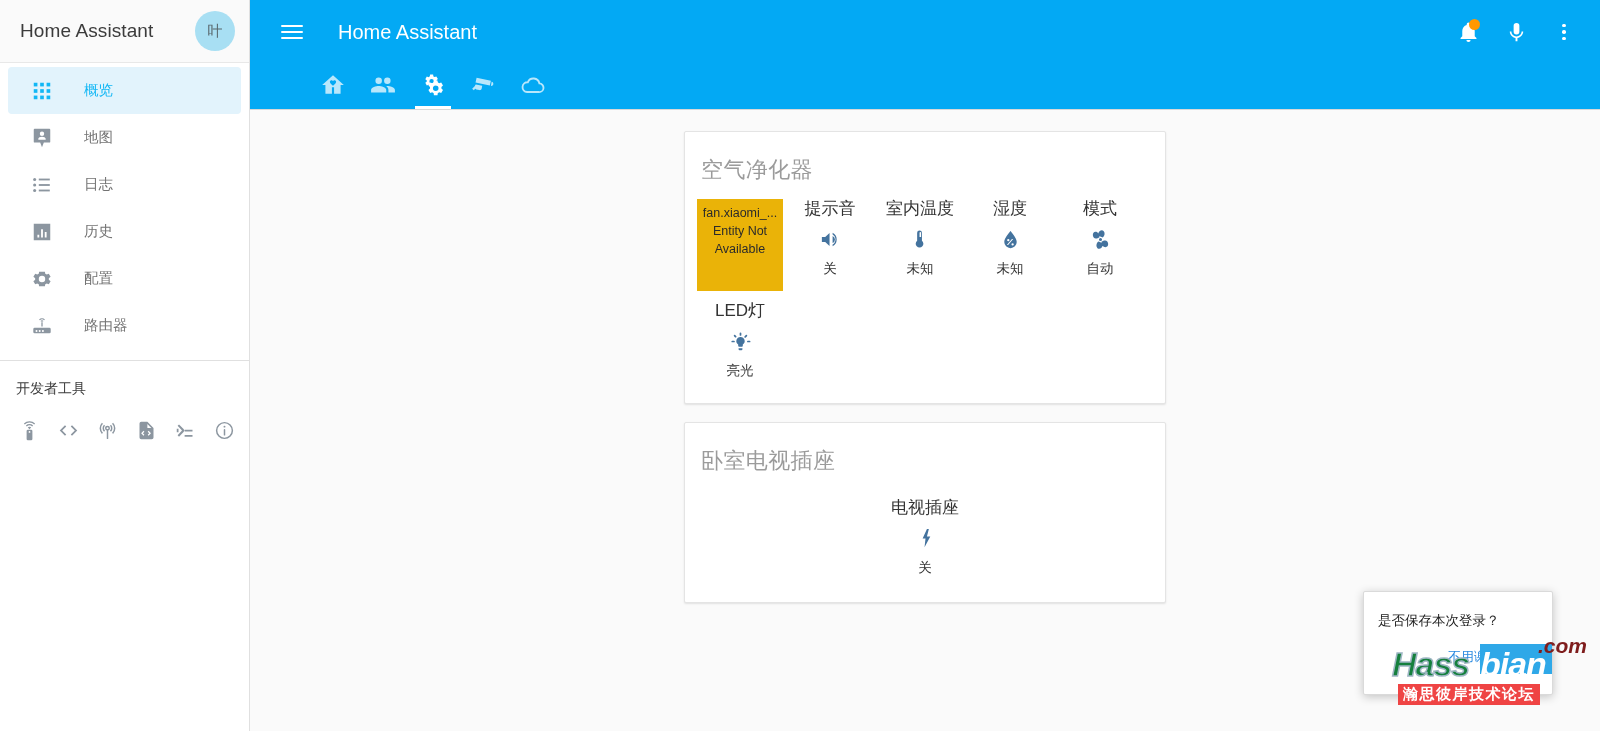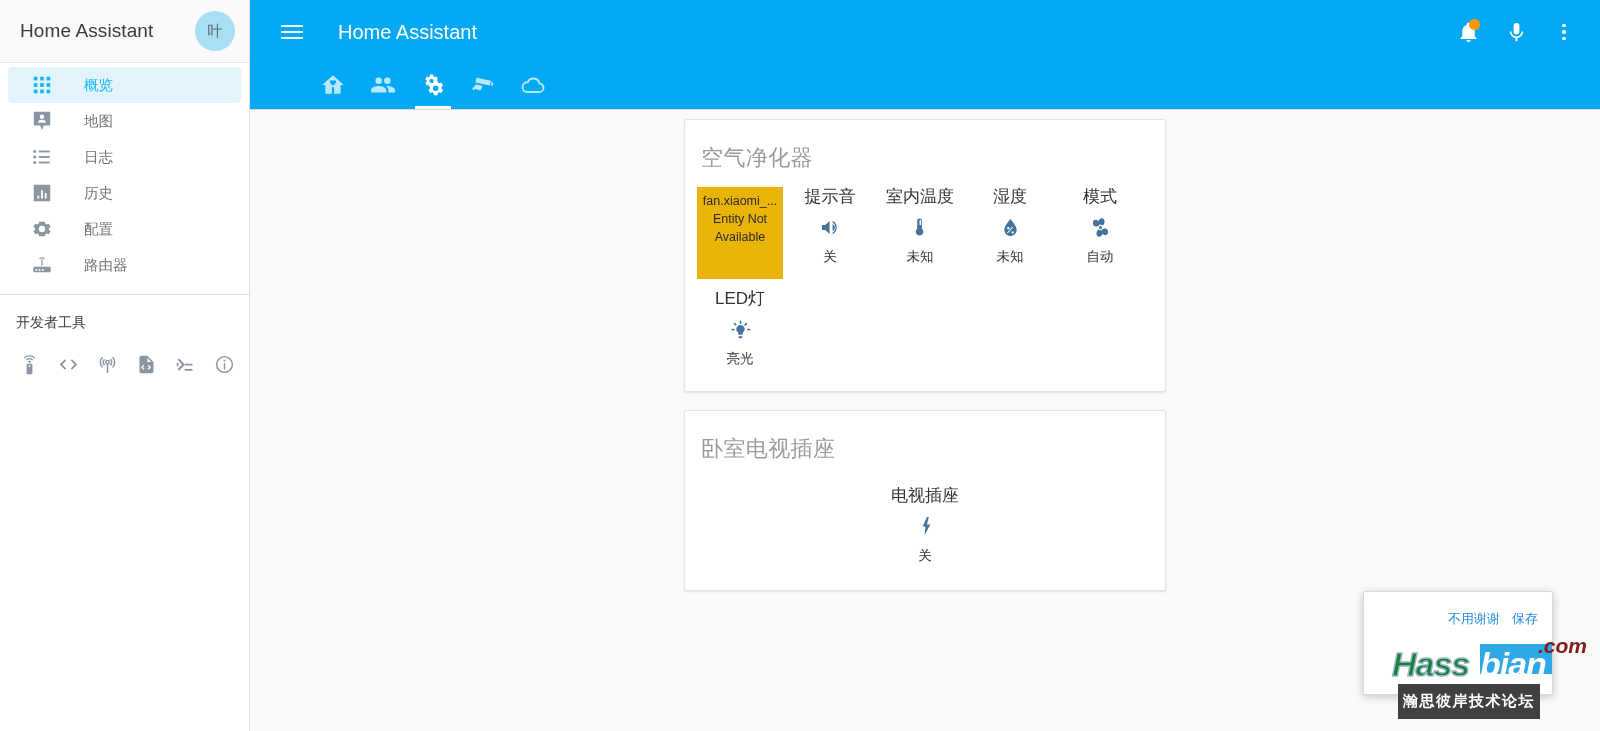--- a/index.html
+++ b/index.html
@@ -31,21 +31,21 @@
     font-weight: 400; letter-spacing: .1px; white-space: nowrap;
   }
   .avatar {
     width: 40px; height: 40px; border-radius: 50%;
     background: #a8dff3;
     display: flex; align-items: center; justify-content: center;
     font-size: 15px; color: #5a6a70;
   }
   .sb-nav { padding-top: 4px; }
   .sb-item {
-    height: 36px; display: flex; align-items: center;
+    height: 47px; display: flex; align-items: center;
     padding-left: 14px; cursor: pointer;
     margin: 0 8px; border-radius: 4px;
   }
   .sb-item .ico {
     width: 40px; flex: 0 0 40px;
     display: flex; align-items: center; justify-content: center;
     color: #8c96a0;
   }
   .sb-item .lbl {
     font-size: 14.5px; color: #737373; padding-left: 22px; white-space: nowrap;
@@ -115,21 +115,21 @@
   .tab.selected::after {
     content: ""; position: absolute; left: 7px; right: 7px; bottom: 0;
     height: 3px; background: #fff;
   }
 
   .content {
     flex: 1; overflow: hidden; position: relative;
     border-top: 1px solid #d8d8d8;
   }
   .cards-col {
-    width: 482px; margin: 0 auto; padding-top: 9px;
+    width: 482px; margin: 12px auto; padding-top: 9px;
   }
   .card {
     background: #fff;
     border: 1px solid #e4e4e4;
     box-shadow: 0 1px 2px rgba(0,0,0,.10);
     border-radius: 2px;
     margin-bottom: 18px;
   }
   .card-title {
     font-size: 22px; color: #9b9b9b; font-weight: 400;
@@ -211,23 +211,23 @@
     font-size: 34px; font-style: italic; font-weight: bold;
     letter-spacing: -1px; color: #ffffff; line-height: 40px;
   }
   .wm-com {
     position: absolute; left: 146px; top: -6px;
     font-size: 21px; font-style: italic; font-weight: bold;
     color: #7f1d1d; line-height: 24px;
   }
   .wm-sub {
     position: absolute; left: 6px; top: 44px;
-    background: #404040; color: #ffffff;
+    background: #ef4444; color: #ffffff;
     font-size: 15px; font-weight: bold;
-    padding: 8px 5px; letter-spacing: 1.5px; white-space: nowrap;
+    padding: 1px 5px; letter-spacing: 1.5px; white-space: nowrap;
   }
 </style>
 </head>
 <body>
 
 <div id="app">
 
   <aside id="sidebar">
 
     <div class="sb-header">
@@ -495,20 +495,21 @@
               <div class="g-state">关</div>
             </div>
           </div>
         </div>
 
       </div>
     </div>
   </section>
 
   <div id="save-dialog">
+    <div class="dlg-text">是否保存本次登录？</div>
     <div class="dlg-actions">
       <span class="dlg-btn">不用谢谢</span>
       <span class="dlg-btn">保存</span>
     </div>
   </div>
 
   <div id="watermark">
     <div class="wm-main">Hass</div>
     <div class="wm-blue-bg"></div>
     <div class="wm-blue-txt">bian</div>

